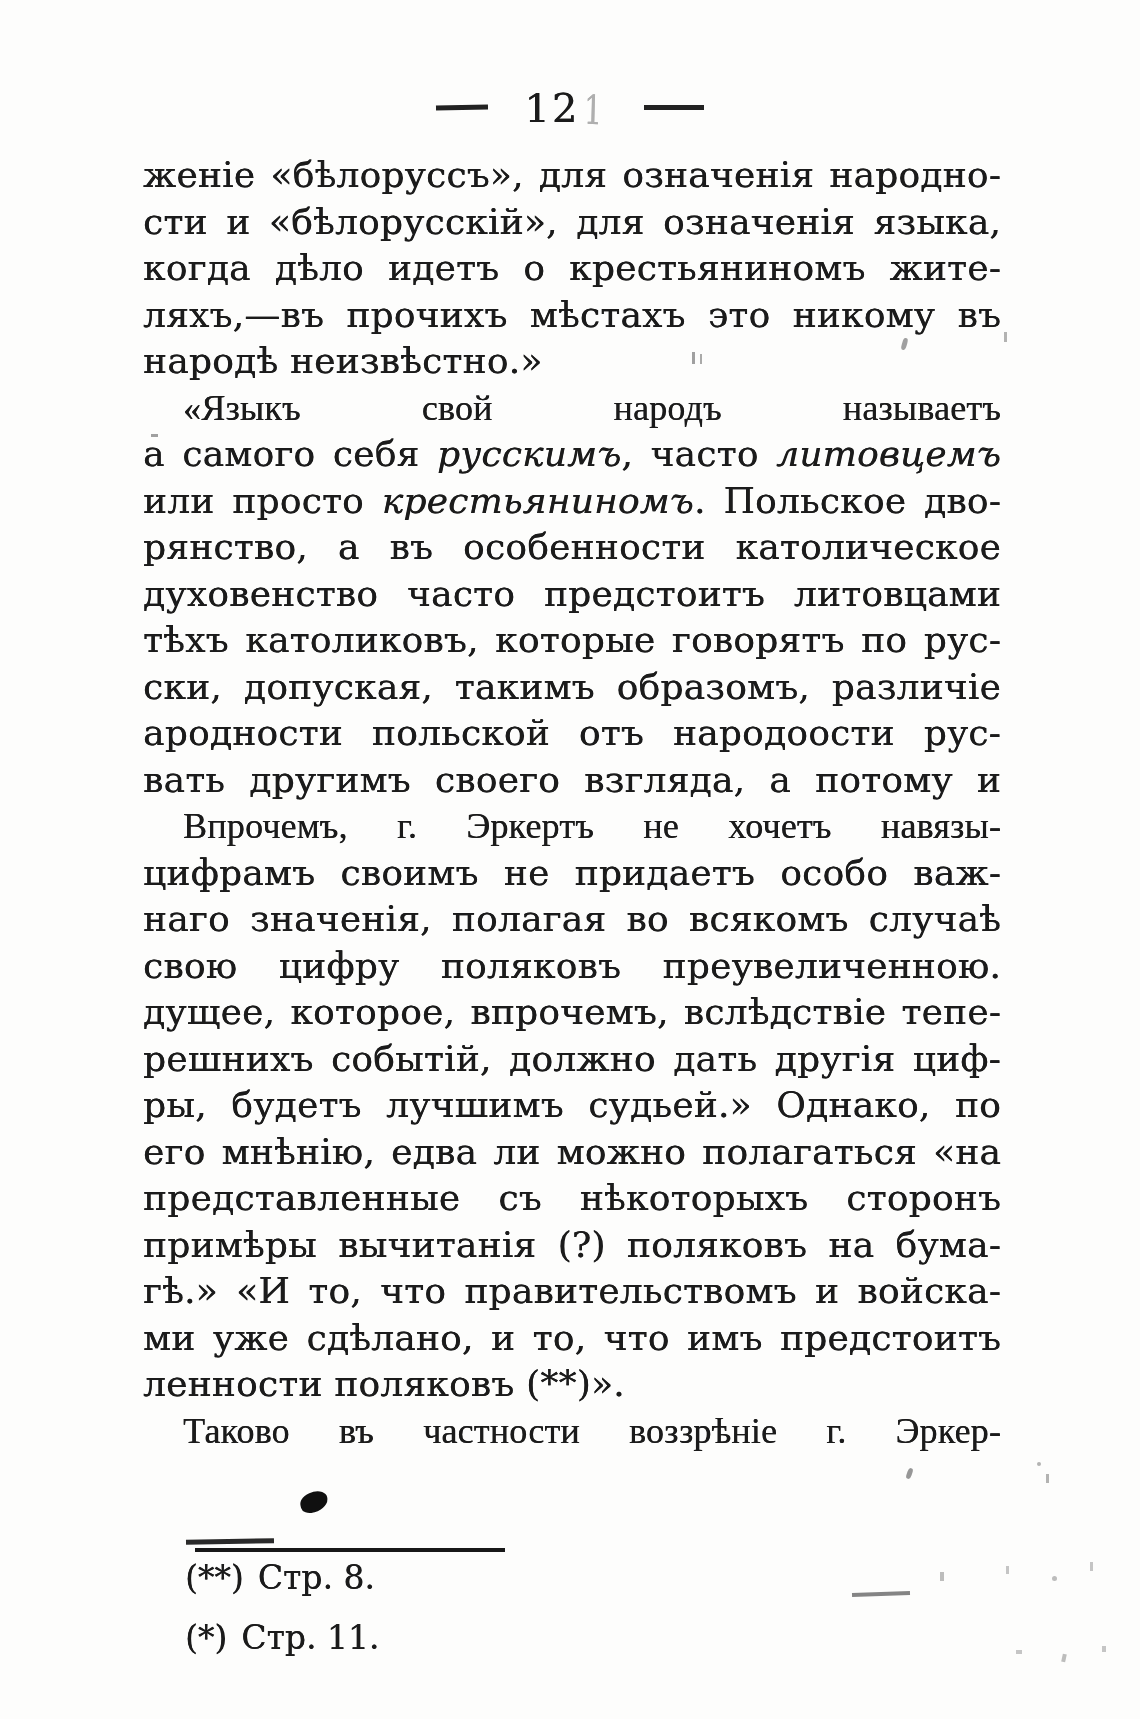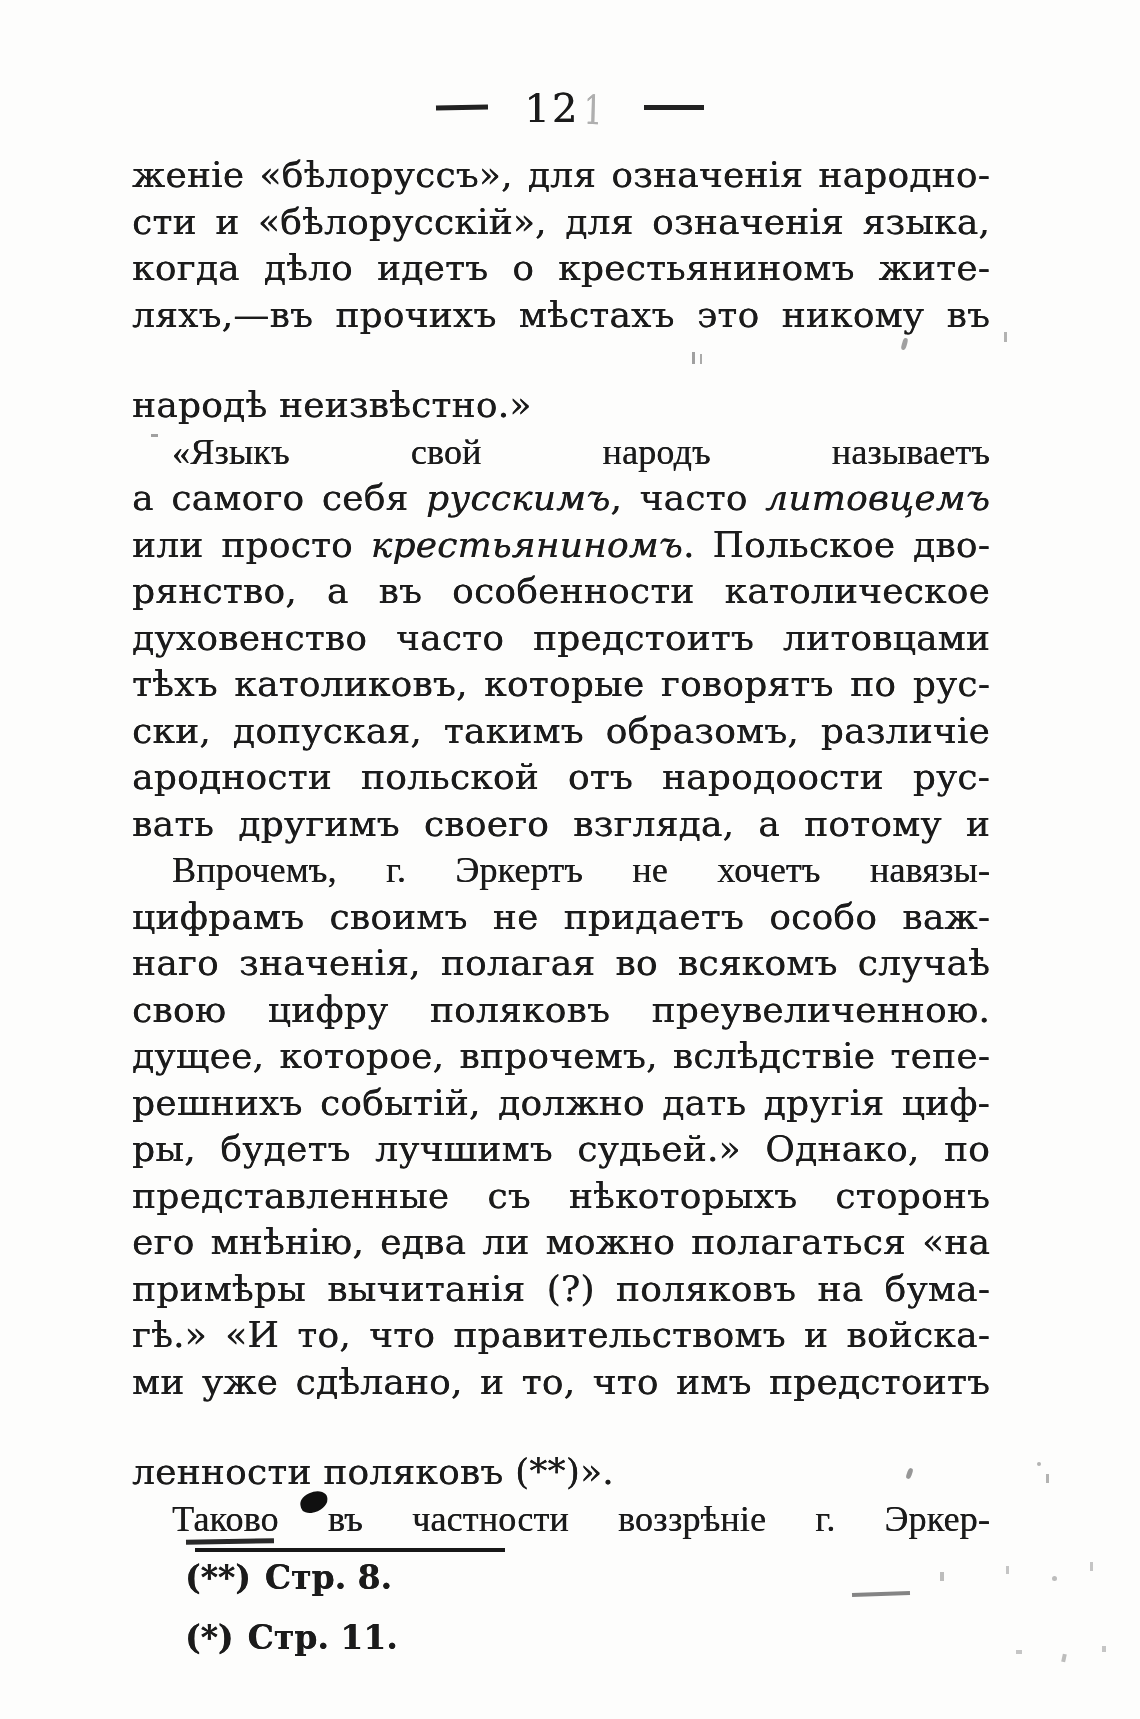--- a/index.html
+++ b/index.html
@@ -22,36 +22,36 @@
   .dash{display:inline-block;height:5px;background:#222;vertical-align:12px;}
   .dash.left{width:52px;margin-right:36px;transform:rotate(-1deg);}
   .dash.right{width:60px;margin-left:36px;}
   .faintdigit{
     display:inline-block;opacity:.38;color:#333;
     transform:scaleX(.72) translateY(2px) rotate(2deg);
     margin-left:1px;
   }
   
   .text{
-    position:absolute;top:152px;left:132px;width:858px;
+    position:absolute;top:152px;left:143px;width:858px;
   }
   .line{
     font-size:36px;line-height:46.5px;height:46.5px;overflow:hidden;
     text-align:justify;text-align-last:justify;
     letter-spacing:0.2px;
     text-shadow:0.35px 0 0 currentColor;
     white-space:normal;
   }
   .line.indent{padding-left:40px;font-family:Liberation Serif, serif;}
-  .line.end{text-align:right;text-align-last:left;margin-top:44px;}
+  .line.end{text-align:right;text-align-last:left;}
   .it{font-style:italic;}
   
   .fn-rule{position:absolute;top:1548px;left:195px;width:310px;height:4px;background:#181818;}
   .fn-rule2{position:absolute;top:1539px;left:186px;width:88px;height:5px;background:#2a2a2a;transform:rotate(-1deg);}
-  .footnotes{position:absolute;left:185px;top:1558px;width:600px;font-weight:bold;}
+  .footnotes{position:absolute;left:185px;top:1558px;width:600px;}
   .fn-line{
     font-size:33px;line-height:40px;height:60px;overflow:hidden;
     text-shadow:0.35px 0 0 currentColor;
   }
   .fn-marker{margin-right:14px;}
   
   .blot{
     position:absolute;left:300px;top:1492px;width:28px;height:20px;
     background:#101010;border-radius:55% 45% 60% 40%;
     transform:rotate(-15deg);
@@ -98,22 +98,22 @@
       <div class="line"><span>ски, допуская, такимъ образомъ, различіе</span></div>
       <div class="line"><span>ародности польской отъ народоости рус-</span></div>
       <div class="line"><span>вать другимъ своего взгляда, а потому и</span></div>
       <div class="line indent"><span>Впрочемъ, г. Эркертъ не хочетъ навязы-</span></div>
       <div class="line"><span>цифрамъ своимъ не придаетъ особо важ-</span></div>
       <div class="line"><span>наго значенія, полагая во всякомъ случаѣ</span></div>
       <div class="line"><span>свою цифру поляковъ преувеличенною. «Бу-</span></div>
       <div class="line"><span>дущее, которое, впрочемъ, вслѣдствіе тепе-</span></div>
       <div class="line"><span>решнихъ событій, должно дать другія циф-</span></div>
       <div class="line"><span>ры, будетъ лучшимъ судьей.» Однако, по</span></div>
+      <div class="line"><span>его мнѣнію, едва ли можно полагаться «на</span></div>
       <div class="line"><span>представленные съ нѣкоторыхъ сторонъ</span></div>
-      <div class="line"><span>его мнѣнію, едва ли можно полагаться «на</span></div>
       <div class="line"><span>примѣры вычитанія (?) поляковъ на бума-</span></div>
       <div class="line"><span>гѣ.» «И то, что правительствомъ и войска-</span></div>
       <div class="line"><span>ми уже сдѣлано, и то, что имъ предстоитъ</span></div>
       <div class="line end"><span>ленности поляковъ (**)».</span></div>
       <div class="line indent"><span>Таково въ частности воззрѣніе г. Эркер-</span></div>
     </div>
 
   <div class="fn-rule2"></div>
   <div class="fn-rule"></div>
 

